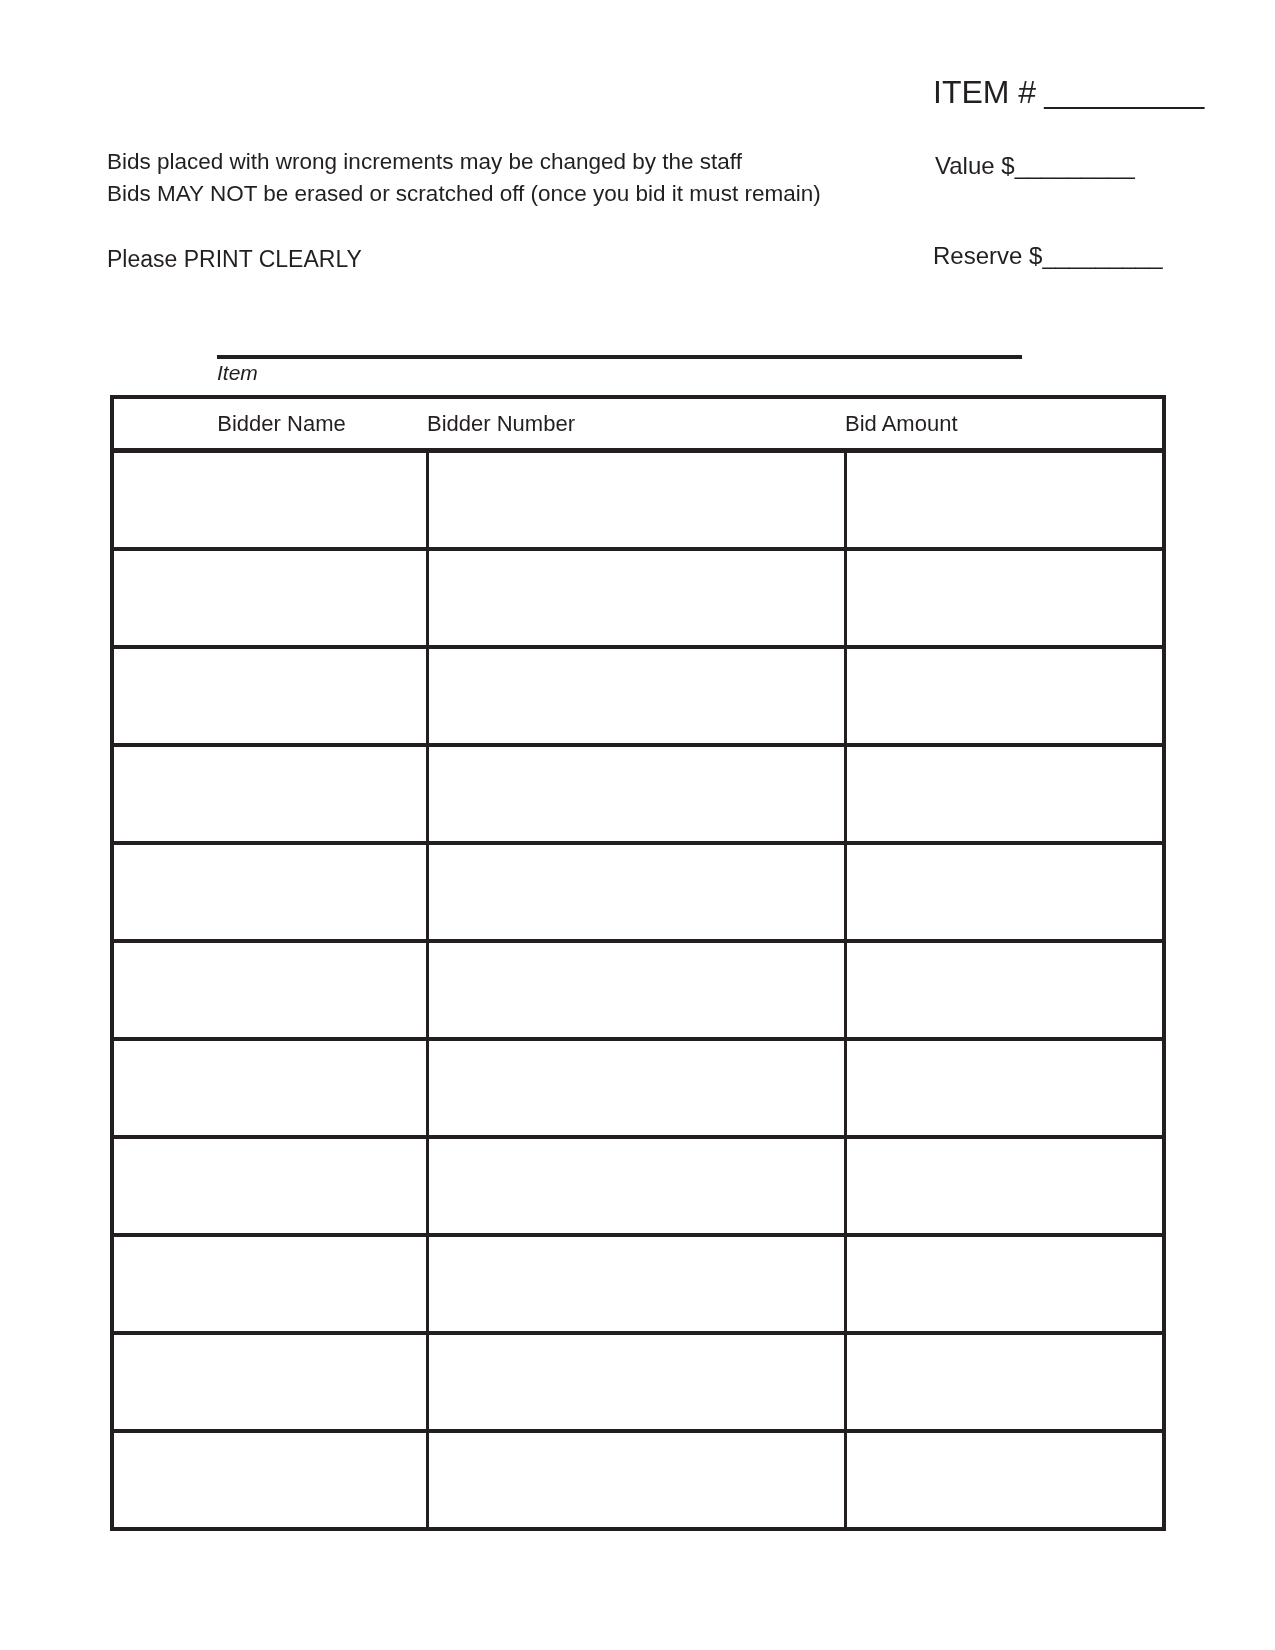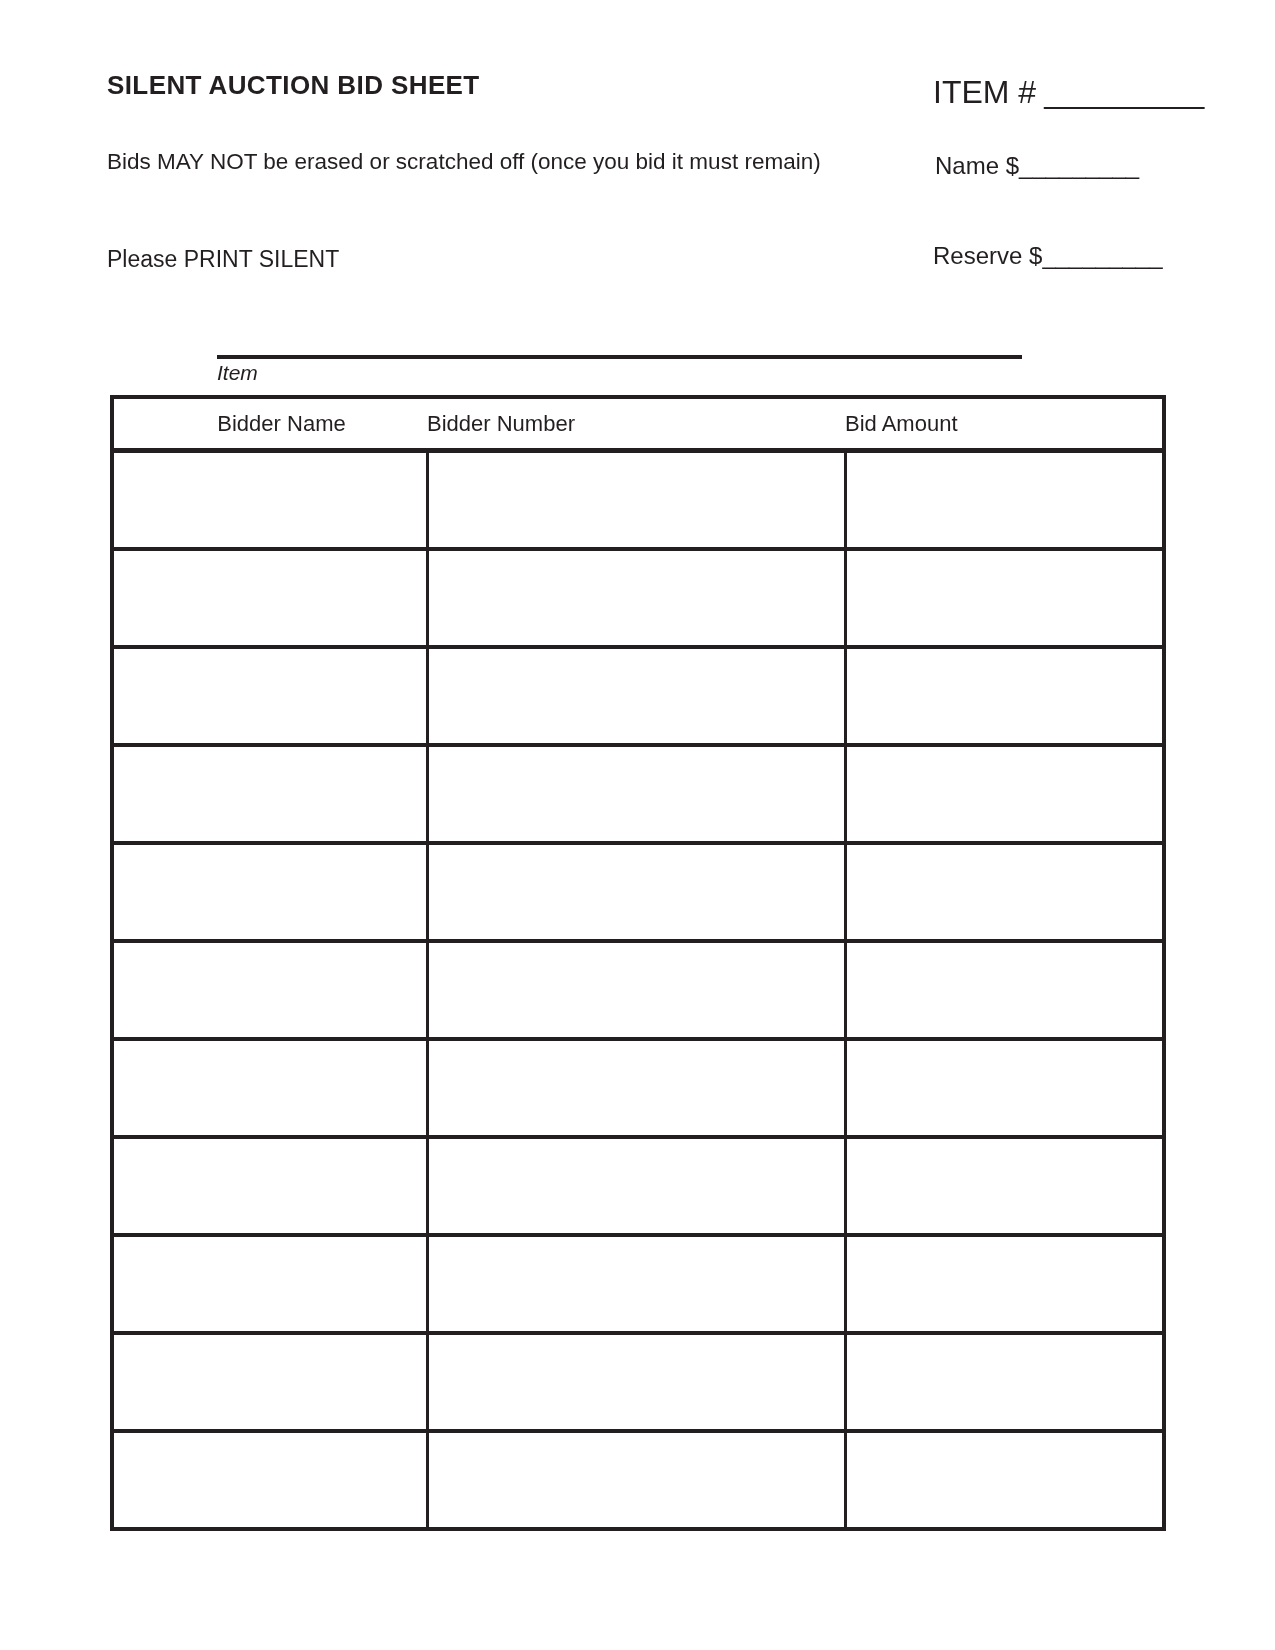--- a/index.html
+++ b/index.html
@@ -81,31 +81,31 @@
     border-left-width:3px;border-right-width:3px;
     height:94px;
     padding:0;
   }
 </style>
 </head>
 <body>
 
 <div class="page">
 
-  <h1 class="title">SILENT AUCTION BID SHEET</h1>
 
   <div class="item-no"><span>ITEM #</span><span class="blank">_________</span></div>
 
   <div class="instructions">
+    <div>Bids placed with wrong increments may be changed by the staff</div>
     <div>Bids MAY NOT be erased or scratched off (once you bid it must remain)</div>
   </div>
 
-  <div class="print-note">Please PRINT SILENT</div>
+  <div class="print-note">Please PRINT CLEARLY</div>
 
-  <div class="value-field"><span>Name $</span><span class="blank">_________</span></div>
+  <div class="value-field"><span>Value $</span><span class="blank">_________</span></div>
 
   <div class="reserve-field"><span>Reserve $</span><span class="blank">_________</span></div>
 
   <div class="item-line"></div>
   <div class="item-caption">Item</div>
 
   <table class="bid-table">
     <colgroup>
       <col class="c1">
         <col class="c2">

